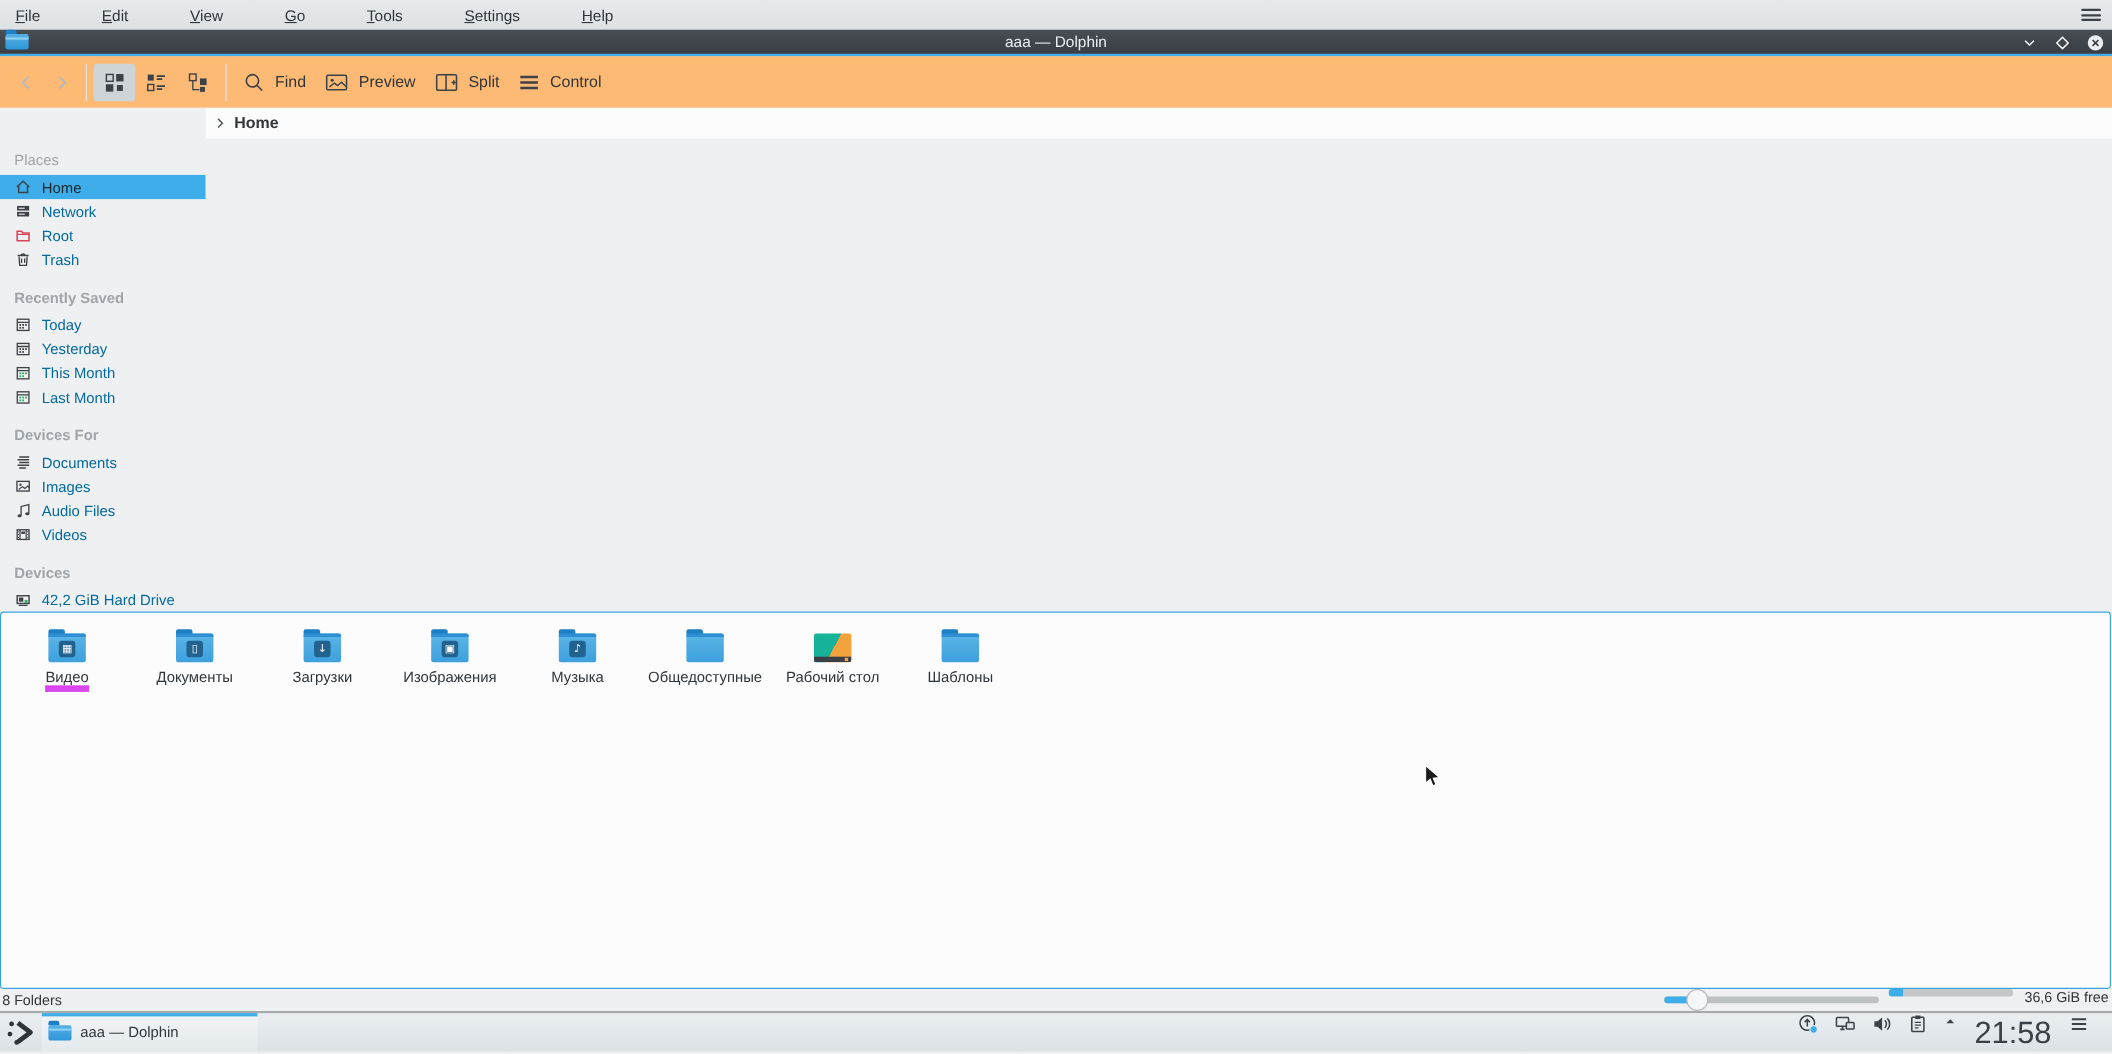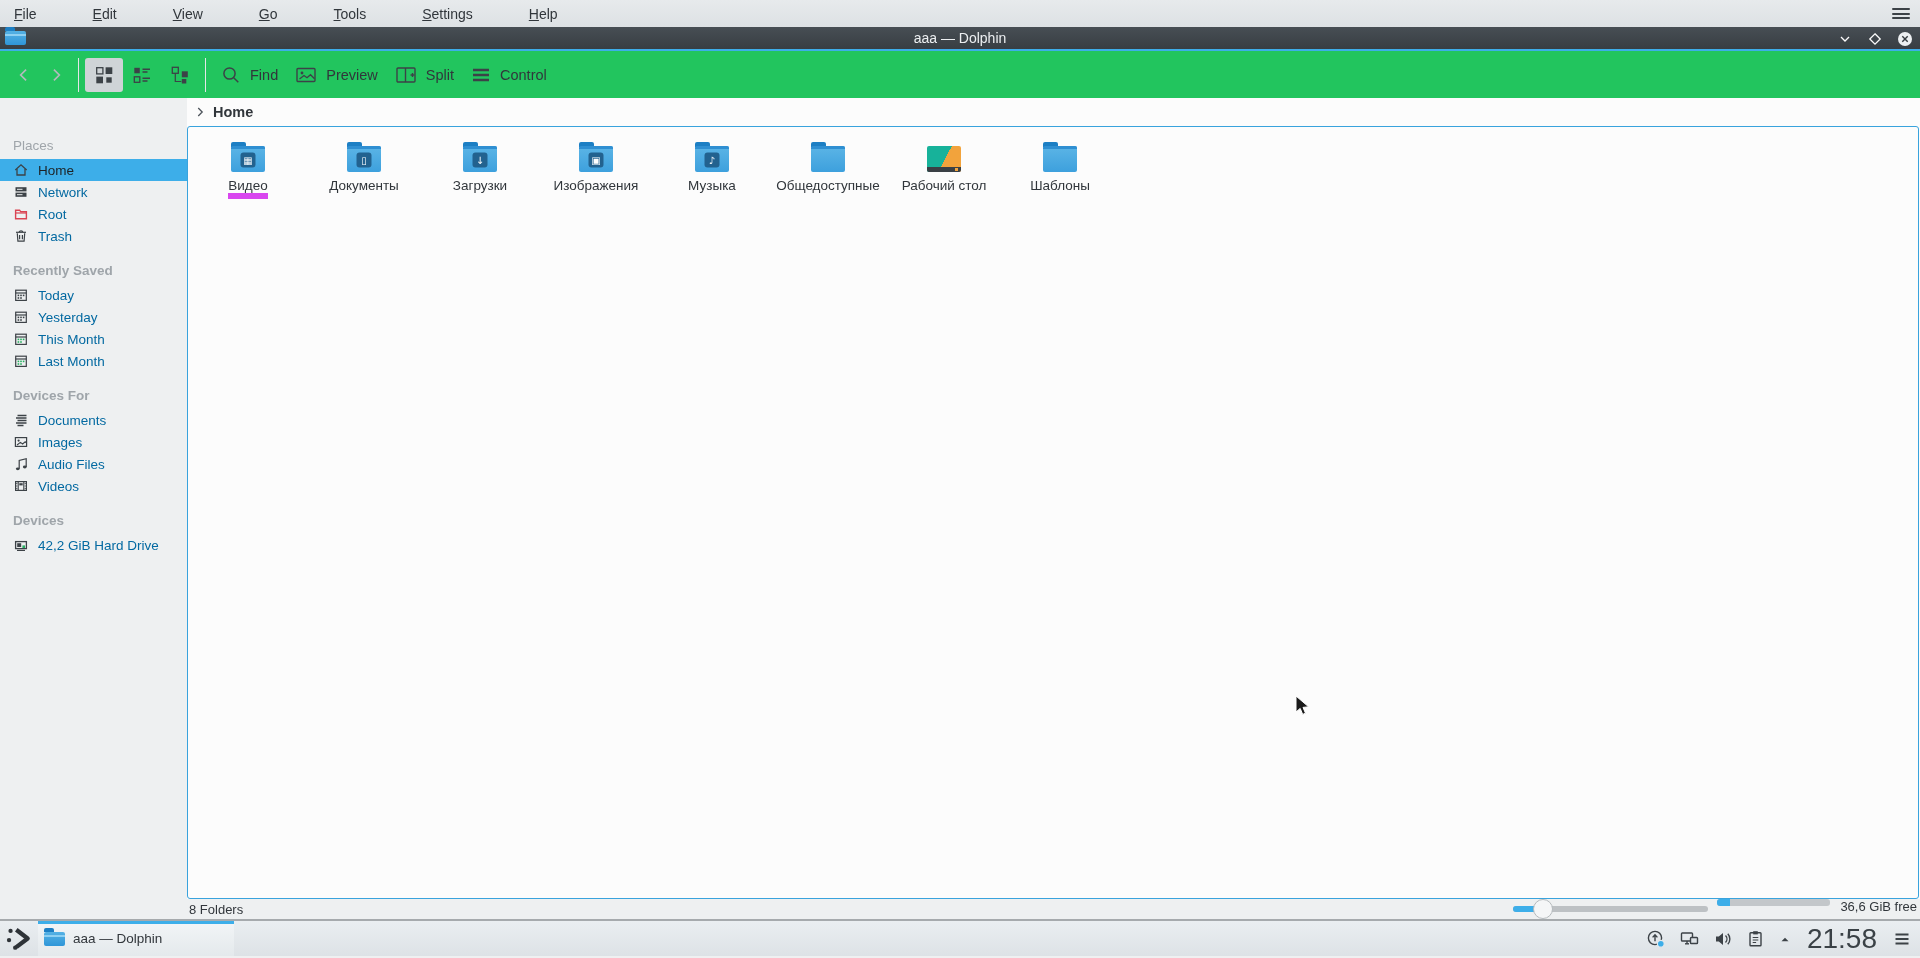--- a/index.html
+++ b/index.html
@@ -23,32 +23,32 @@
   .titlebar .title { position:absolute; left:0; right:0; text-align:center; font-size:14px; }
   .mini-folder { width:21px; height:14px; background:linear-gradient(#55b1e4,#2f96d8);
     border-radius:2px; position:relative; margin-left:5px; }
   .mini-folder::before { content:""; position:absolute; top:-4px; left:0; width:10px; height:4px;
     background:#1d7fc4; border-radius:2px 2px 0 0; }
   .mini-folder::after { content:""; position:absolute; top:3px; left:0; right:0; height:2px; background:#8ed0f2; }
   .winbtns { position:absolute; right:6px; top:0; height:24px; display:flex; align-items:center; gap:12px; }
   .winbtn { width:18px; height:18px; display:flex; align-items:center; justify-content:center; }
 
   
-  .toolbar { height:47px; background:#22c55e; display:flex; align-items:center; padding-left:8px; }
+  .toolbar { height:47px; background:#fdba74; display:flex; align-items:center; padding-left:8px; }
   .tbtn { display:flex; align-items:center; gap:8px; padding:6px 8px; border-radius:3px; font-size:14.5px; }
   .tbtn.sel { background:#cfd4d7; }
   .tsep { width:1px; height:34px; background:#e4e6e8; margin:0 6px; }
   .navbtn { padding:4px 6px; }
 
   
   .crumbbar { height:28px; background:#fcfcfc; display:flex; align-items:center; padding-left:6px; }
   .crumb-home { font-weight:bold; margin-left:6px; font-size:14.5px; }
 
   
-  .content { display:flex; height:821px; }
+  .content { display:flex; height:821px;flex-direction:column; }
   .sidebar { width:187px; background:#eef0f1; padding-top:8px; overflow:hidden; }
   .pl-header { color:#9fa5aa; font-size:13.5px; padding:4px 0 6px 13px; }
   .pl-header.gap { margin-top:12px;font-weight:bold; }
   .pl-item { height:22px; display:flex; align-items:center; padding-left:13px; gap:9px;
     font-size:13.5px; color:#0369a1; }
   .pl-item.selected { background:#3daee9; color:#1d2326; }
   .pl-item .pi { width:16px; height:16px; flex:0 0 16px; color:#3c4247; }
   .pl-item .pi svg { width:16px; height:16px; display:block; }
 
   .maincol { flex:1; display:flex; flex-direction:column; background:#fcfcfc; }
@@ -86,21 +86,21 @@
   .capbar-fill { position:absolute; left:0; top:0; bottom:0; width:13px; background:#3daee9; }
   .free-label { margin-left:10px; }
 
   
   .panel { height:37px; border-top:2px solid #a6aaad; background:linear-gradient(#eaeef1,#dde2e6);
     display:flex; align-items:center; }
   .launcher { width:38px; height:35px; display:flex; align-items:center; justify-content:center; }
   .task { width:196px; height:35px; position:relative; display:flex; align-items:center; gap:8px;
     padding-left:6px; font-size:13.5px; background:linear-gradient(#f2f5f7,#e4e9ec); }
   .task-ind { position:absolute; top:0; left:0; right:0; height:3px; background:#3daee9; }
-  .tray { margin-left:auto; display:flex; align-items:center; gap:13px; padding-right:8px; }
+  .tray { margin-left:auto; display:flex; gap:13px; padding-right:20px; }
   .tray svg { display:block; }
   .clock { font-size:28px; color:#3a4146; line-height:35px; margin:0 2px; }
 
   .cursor { position:absolute; left:1295px; top:695px; z-index:99; pointer-events:none; }
 </style>
 </head>
 <body>
 
 <div class="topmenu">
   <div id="menu-items" style="display:flex;gap:36px;">

